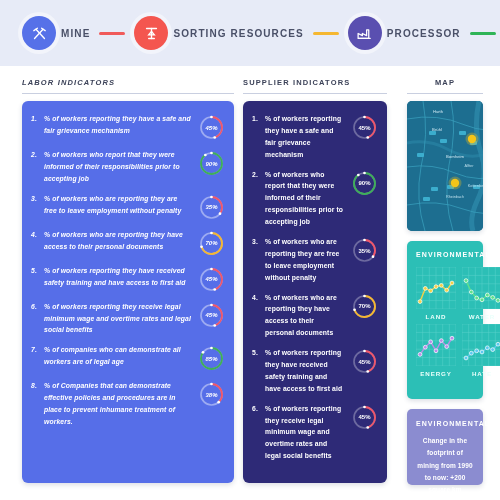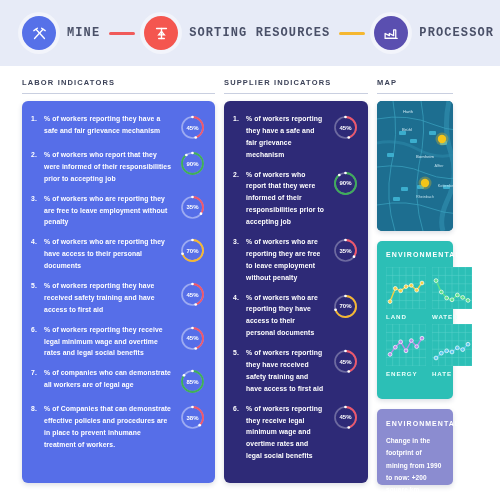--- a/index.html
+++ b/index.html
@@ -21,37 +21,37 @@
   }
   .flow { display: flex; align-items: center; flex-wrap: nowrap; }
   .node {
     width: 34px; height: 34px; border-radius: 50%;
     display: flex; align-items: center; justify-content: center;
     flex: 0 0 auto;
     box-shadow: 0 0 0 4px rgba(255,255,255,.45);
   }
   .node svg { display: block; }
   .node-label {
-    font-size: 12px; font-weight: bold; letter-spacing: 1.1px;
-    color: #4a5068; margin: 0 9px 0 11px; white-space: nowrap; font-family: Liberation Mono, monospace;
+    font-size: 10px; font-weight: bold; letter-spacing: 1.1px;
+    color: #4a5068; margin: 0 9px 0 5px; white-space: nowrap;
   }
   .conn { width: 26px; height: 3px; border-radius: 2px; flex: 0 0 auto; margin-right: 9px; }
 
   
   .body-wrap {
     position: absolute; left: 0; top: 66px;
     width: 500px; height: 434px;
     background: #ffffff;
     display: flex;
     padding: 12px 0 0 22px;
   }
   .col { display: flex; flex-direction: column; }
-  .col-labor { width: 193px; }
+  .col-labor { width: 212px; font-style: italic; }
   .col-supplier { width: 144px; margin-left: 9px; }
-  .col-map { width: 76px; margin-left: 9px; }
+  .col-map { width: 76px; margin-left: 20px; text-align: center; }
 
   .sect-title {
     font-size: 7.5px; font-weight: bold; letter-spacing: 1.15px;
     color: #3c4258; padding-bottom: 6px; margin-bottom: 7px;
     border-bottom: 1px solid #c9cfe0;
     white-space: nowrap;
   }
 
   
   .panel {

